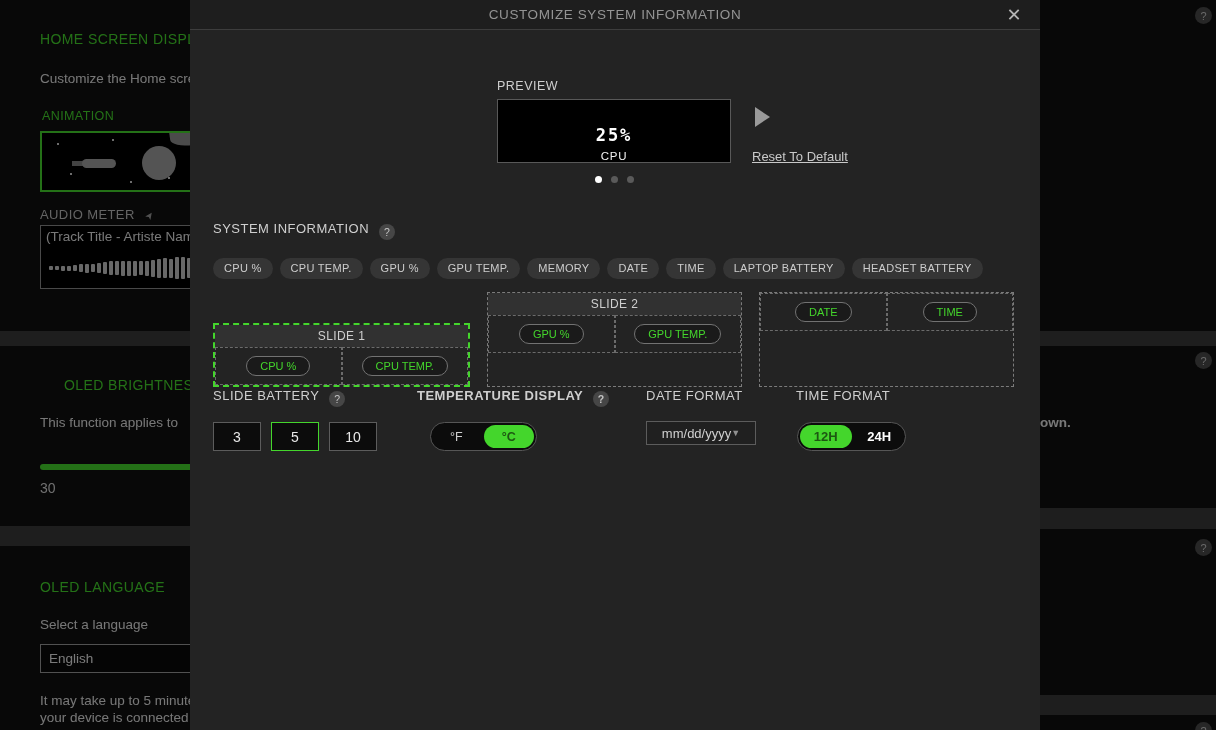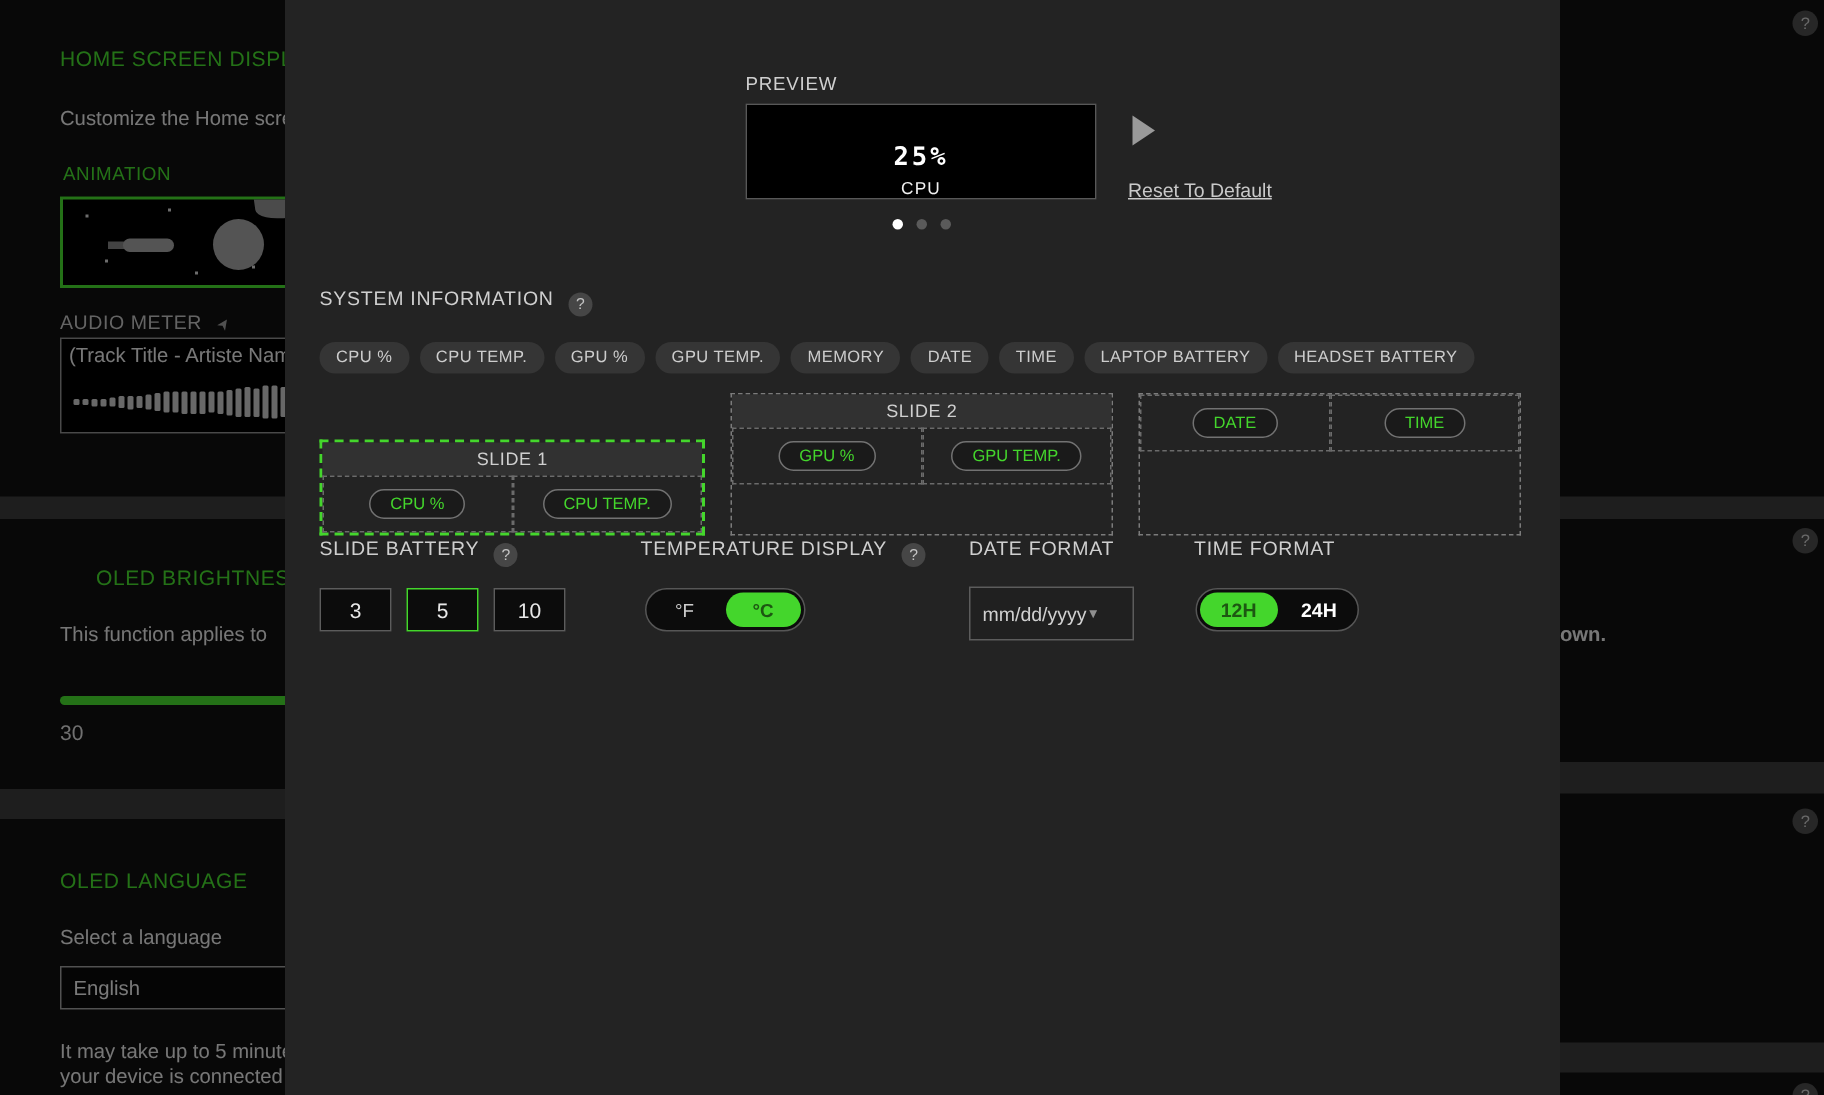--- a/index.html
+++ b/index.html
@@ -87,22 +87,22 @@
   .interval-box.selected { border:1px solid #44d62c; }
 
   .toggle { height:29px; border-radius:15px; border:1px solid #565656; background:#0c0c0c;
     display:flex; overflow:hidden; }
   .toggle .seg { flex:1; display:flex; align-items:center; justify-content:center;
     font-size:12.5px; color:#cfcfcf; cursor:pointer; }
   .toggle .seg.on { background:#44d62c; color:#1d5712; border-radius:13px; margin:2px; font-weight:bold; }
   #time-toggle .seg { font-weight:bold; font-size:13px; }
   #time-toggle .seg:not(.on) { color:#ffffff; }
 
-  .dropdown { left:456px; top:391px; width:110px; height:36px; background:#202020;
-    border:1px solid #5c5c5c; display:flex; align-items:center; justify-content:flex-start;
+  .dropdown { left:456px; top:391px; width:110px; height:24px; background:#202020;
+    border:1px solid #5c5c5c; display:flex; align-items:center; justify-content:center;
     padding:0 8px; cursor:pointer; }
   .dropdown span { color:#d0d0d0; font-size:13px; }
   .dropdown .caret { color:#909090; font-size:9px; }
 </style>
 </head>
 <body>
 
 <div id="bg">
   <div class="bg-gap" style="left:0;top:331px;width:1216px;height:15px;"></div>
   <div class="bg-gap" style="left:0;top:526px;width:1040px;height:20px;"></div>
@@ -182,20 +182,24 @@
 
   <div class="qbadge-bg" style="left:1195px;top:7px;">?</div>
   <div class="qbadge-bg" style="left:1195px;top:352px;">?</div>
   <div class="qbadge-bg" style="left:1195px;top:539px;">?</div>
   <div class="qbadge-bg" style="left:1195px;top:722px;">?</div>
 </div>
 
 <div id="overlay"></div>
 
 <div id="modal">
+  <div id="modal-header">
+    <div id="modal-title">CUSTOMIZE SYSTEM INFORMATION</div>
+    <div id="modal-close">✕</div>
+  </div>
 
   <div id="modal-body">
 
     <div class="abs sec-label" style="left:307px;top:49px;font-size:12.5px;">PREVIEW</div>
     <div class="abs preview-box" id="preview-box">
         <div class="pv-col">
           <div class="pv-val">25%</div>
                    <div class="pv-lab">CPU</div>
         </div>
       </div>
@@ -259,21 +263,21 @@
 
     <div class="abs sec-label" style="left:23px;top:358px;">
       <span>SLIDE BATTERY</span><span class="qbadge">?</span>
     </div>
     <div class="abs interval-row" id="interval-row">
         <div class="interval-box">3</div>
         <div class="interval-box selected">5</div>
         <div class="interval-box">10</div>
       </div>
 
-    <div class="abs sec-label" style="left:237px;top:358px;">
+    <div class="abs sec-label" style="left:227px;top:358px;font-weight:bold;">
       <span>TEMPERATURE DISPLAY</span><span class="qbadge">?</span>
     </div>
     <div class="abs toggle" id="temp-toggle" style="left:240px;top:392px;width:107px;">
         <div class="seg">°F</div>
         <div class="seg on">°C</div>
       </div>
 
     <div class="abs sec-label" style="left:456px;top:358px;">DATE FORMAT</div>
     <div class="abs dropdown">
       <span>mm/dd/yyyy</span>

